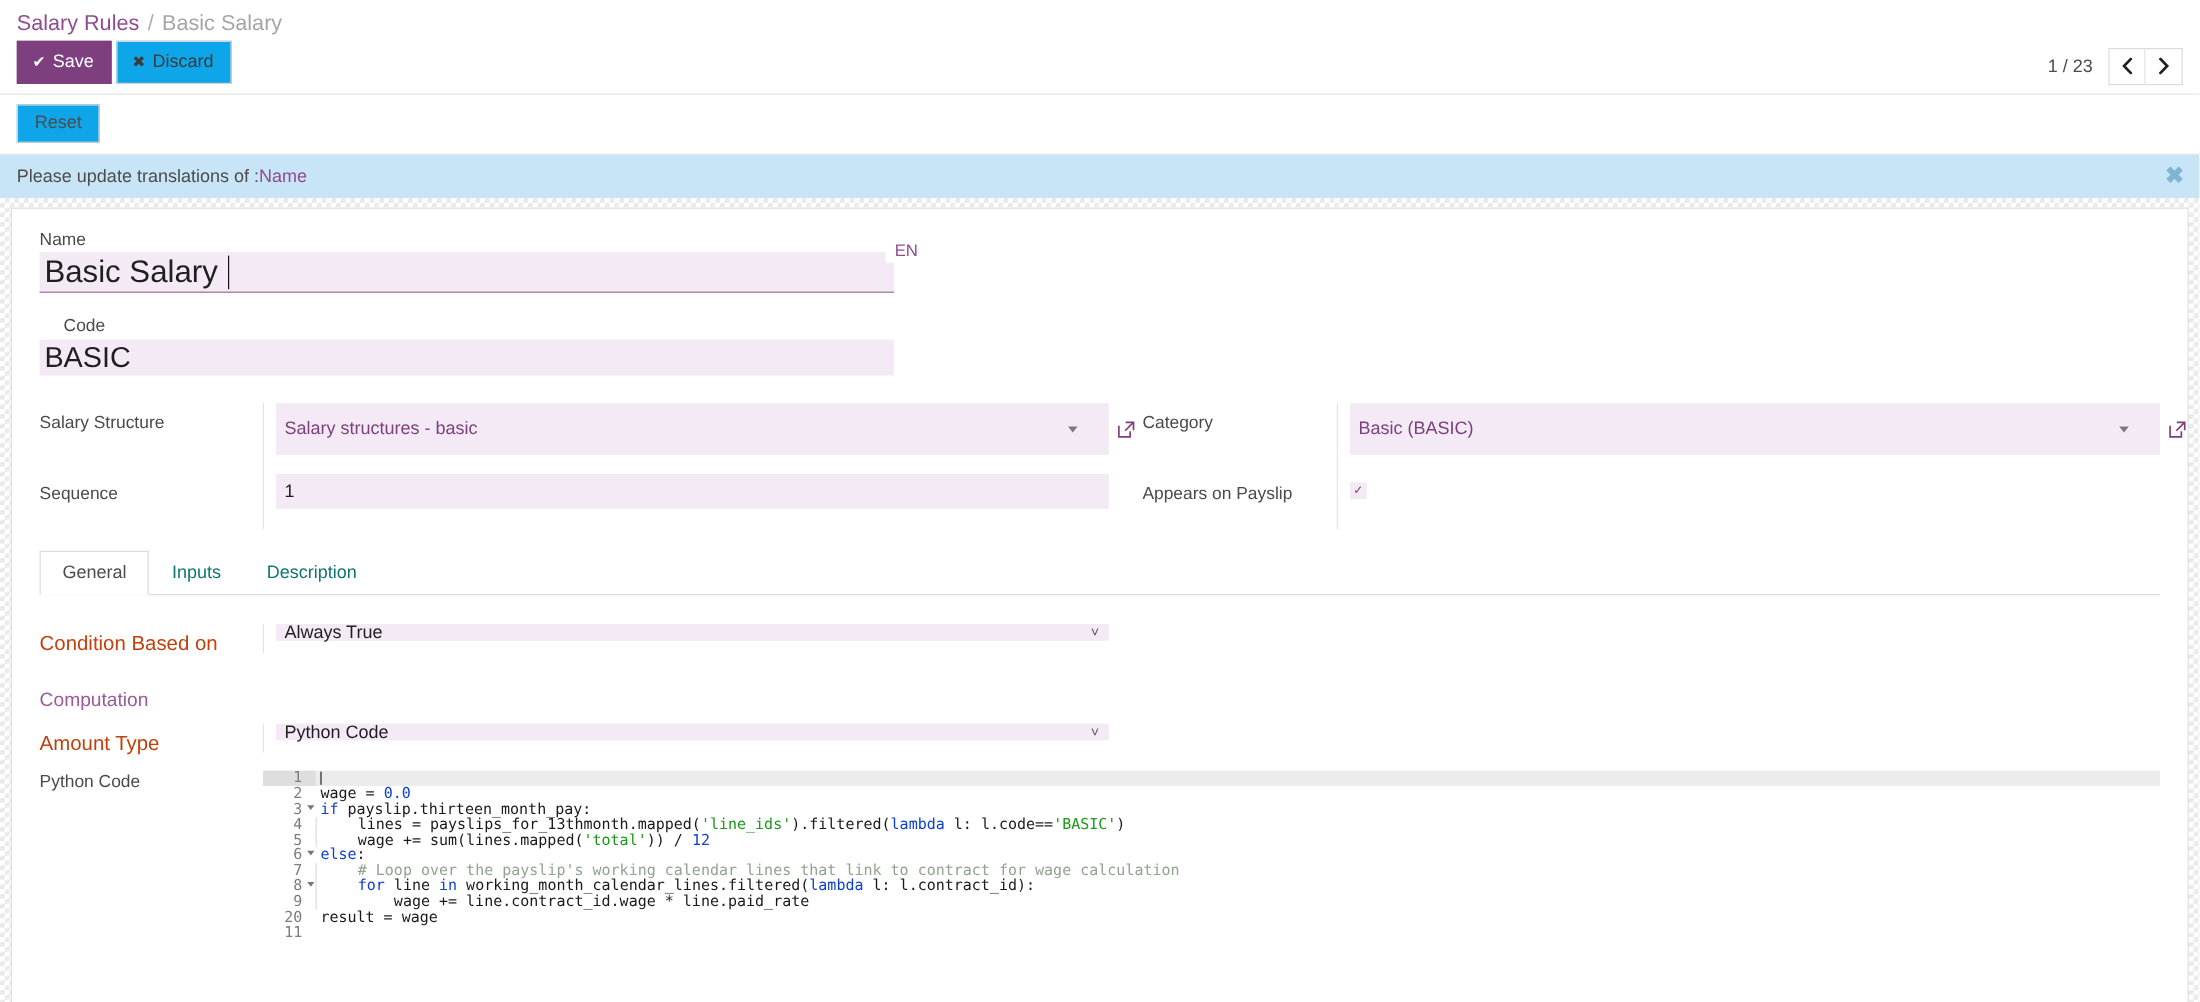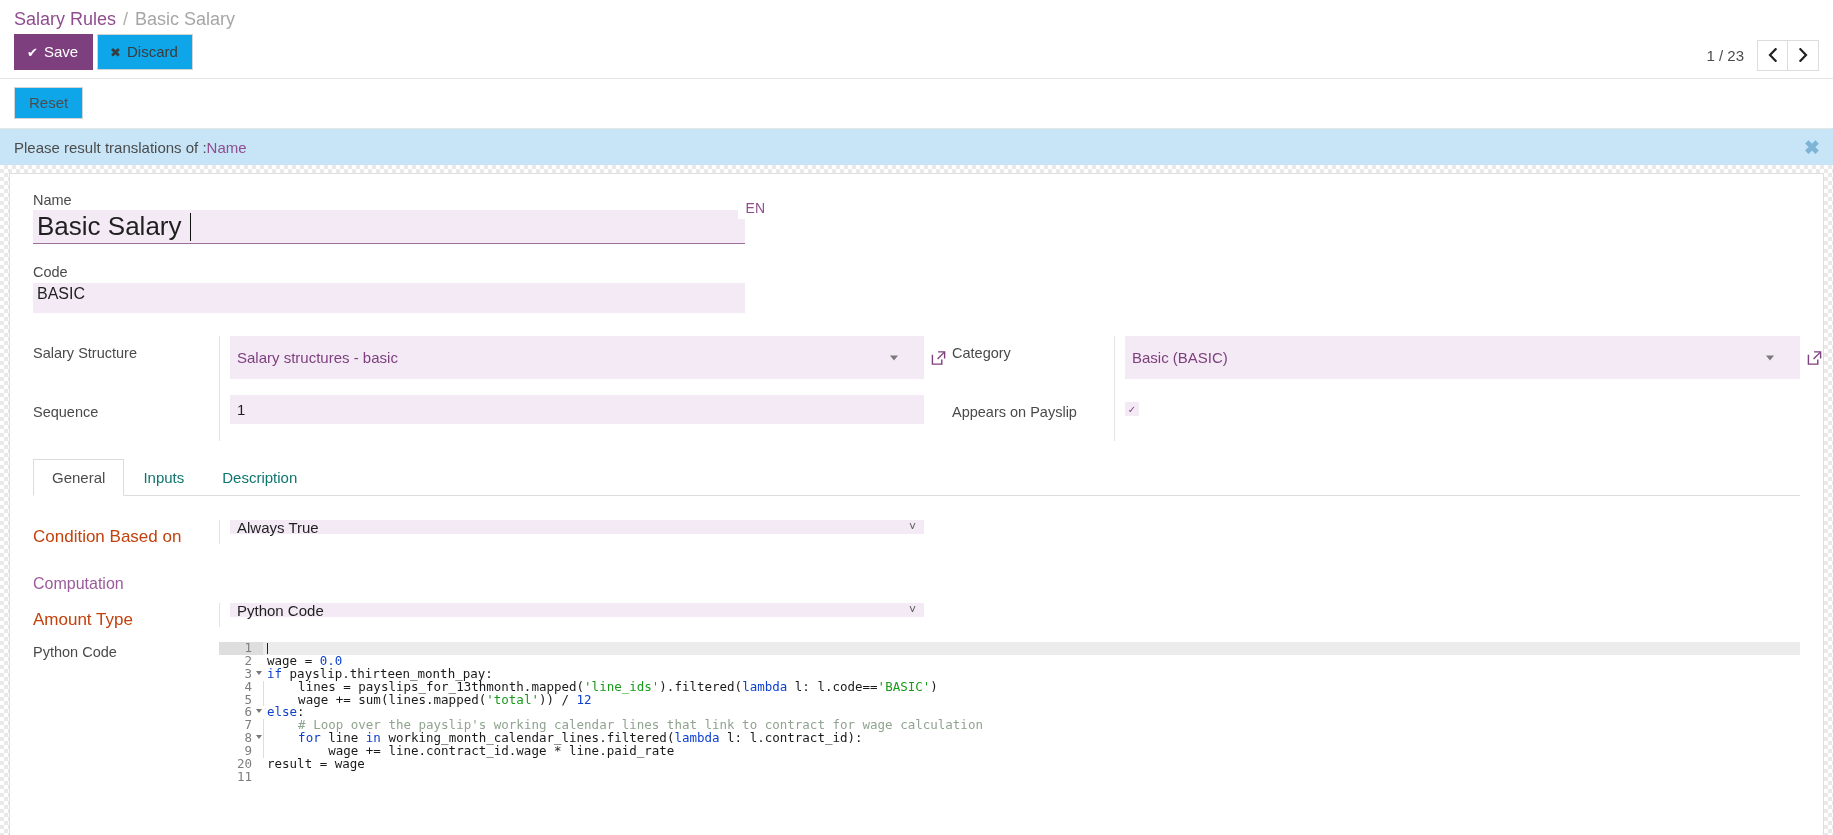--- a/index.html
+++ b/index.html
@@ -153,23 +153,23 @@
     background: #fff;
     color: #8f4d8f;
     font-size: 14px;
     padding: 2px 8px 3px 8px;
     border: none;
     cursor: pointer;
     z-index: 3;
   }
 
   .code-group { margin-top: 20px; width: 712px; }
-  .code-label { margin-bottom: 3px; }
+  .code-label { margin-bottom: 3px; margin-left: 20px; }
   .code-input {
-    font-size: 16px;
+    font-size: 24px;
     height: 30px;
     padding: 2px 4px 3px 4px;
   }
 
   
   .fgrid {
     margin-top: 23px;
     display: grid;
     grid-template-columns: 186px 705px 190px auto;
     row-gap: 0;
@@ -369,21 +369,21 @@
       </svg>
     </div>
   </div>
 </div>
 
 <div class="sub-btn-bar">
   <button class="btn btn-reset">Reset</button>
 </div>
 
 <div class="alert">
-  <span>Please result translations of : </span>
+  <span>Please update translations of : </span>
     <a class="alert-link">Name</a>
   <span class="alert-close">✖</span>
 </div>
 
 <div class="sheet-wrap">
 <div class="sheet">
 
   <div class="title-group">
     <div class="lbl name-label">Name</div>
     <div class="name-row">

